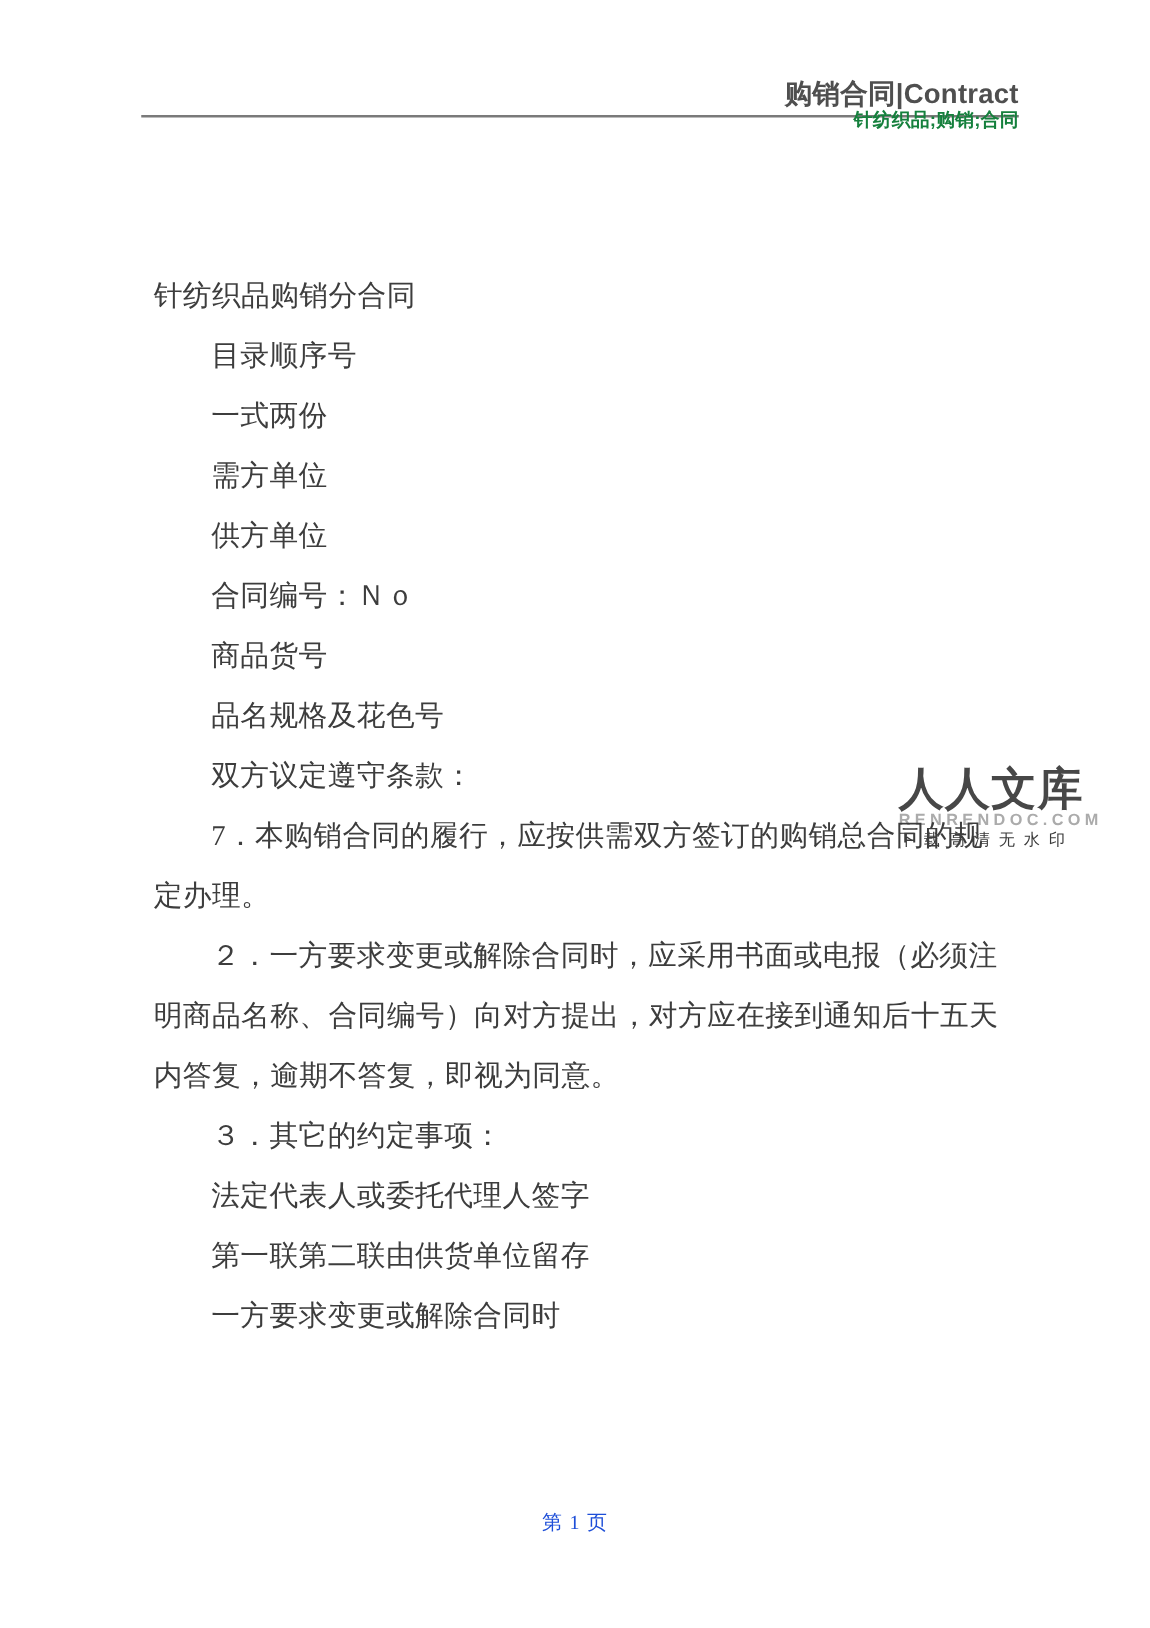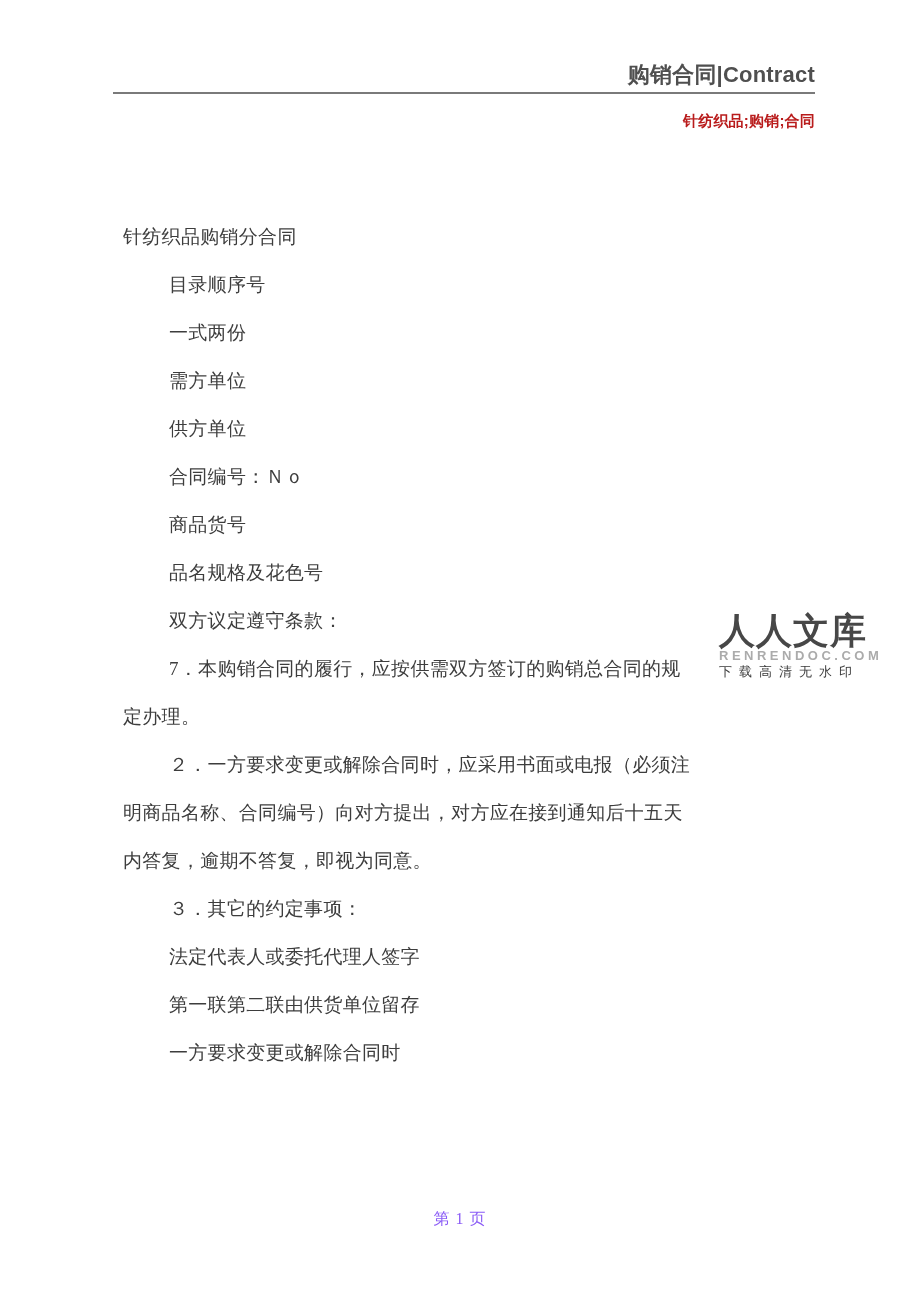--- a/index.html
+++ b/index.html
@@ -27,41 +27,41 @@
     letter-spacing:0.2px;
   }
   .hdr-rule{
     position:absolute;
     top:92px; left:113px;
     width:702px; height:0;
     border-top:2.5px solid #7a7a7a;
   }
   .hdr-line2{
     position:absolute;
-    top:111px; right:105px;
+    top:87px; right:105px;
     font-family:"Liberation Sans","DejaVu Sans",sans-serif;
     font-weight:bold;
     font-size:15px;
     line-height:19px;
-    color:#b91c1c;
+    color:#15803d;
     letter-spacing:0.2px;
   }
 
   
   .doc{
     position:absolute;
     left:123px; top:213px;
     width:700px;
     color:#3d3d3d;
     z-index:2;
   }
   .doc .ln{
     height:48px;
     line-height:48px;
-    font-size:19px;
+    font-size:23px;
     letter-spacing:0.3px;
     white-space:nowrap;
   }
   .doc .ind{ padding-left:46px; }
 
   
   .wm{
     position:absolute;
     left:719px; top:612px;
     width:0;
@@ -99,21 +99,21 @@
   }
 
   
   .footer{
     position:absolute;
     left:0; top:1208px;
     width:920px;
     text-align:center;
     font-size:16px;
     line-height:22px;
-    color:#8b5cf6;
+    color:#1d4ed8;
     letter-spacing:1px;
     z-index:2;
   }
 </style>
 </head>
 <body>
 
 <div class="page">
 
   <div class="hdr-line1">购销合同|Contract</div>

